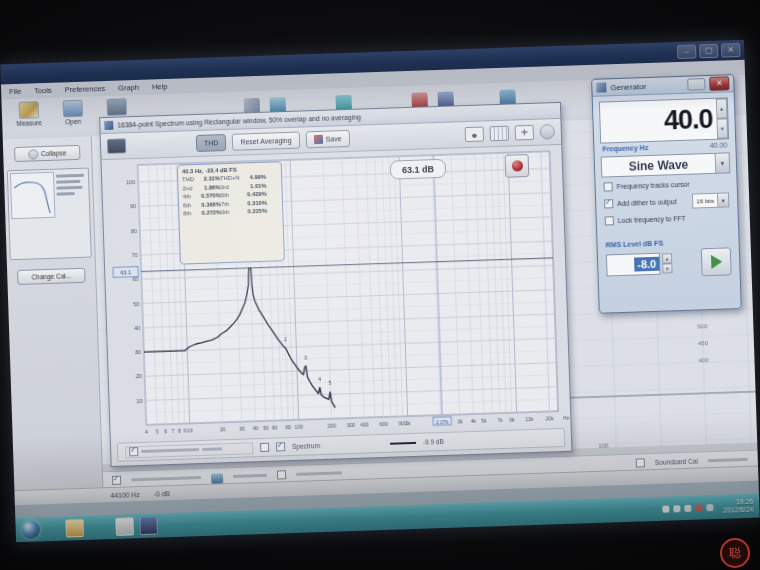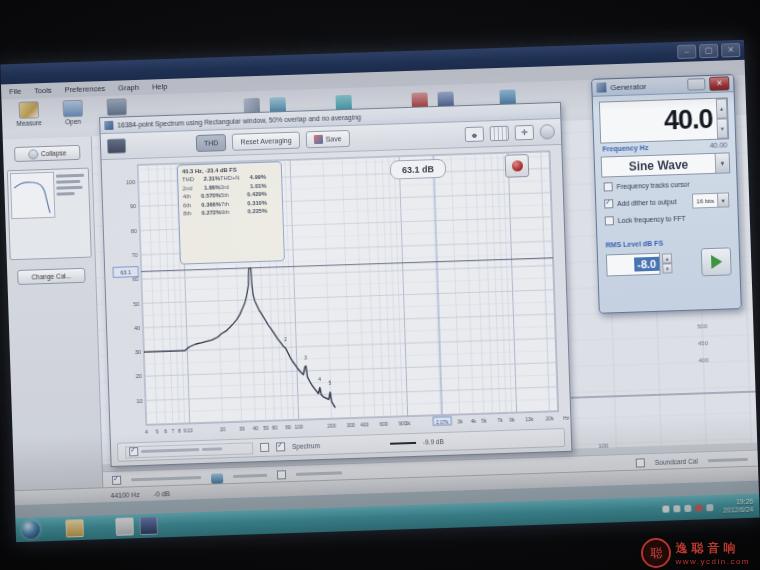--- a/index.html
+++ b/index.html
@@ -533,18 +533,14 @@
           <div>2012/6/24</div>
         </div>
       </div>
     </div>
 
     <div class="overlay"></div>
   </div>
 
   <div class="watermark">
     <div class="seal">聪</div>
-    <div class="wm-text">
-      <div class="wm-name">逸聪音响</div>
-      <div class="wm-url">www.ycdin.com</div>
-    </div>
   </div>
 </div>
 
 </body></html>

